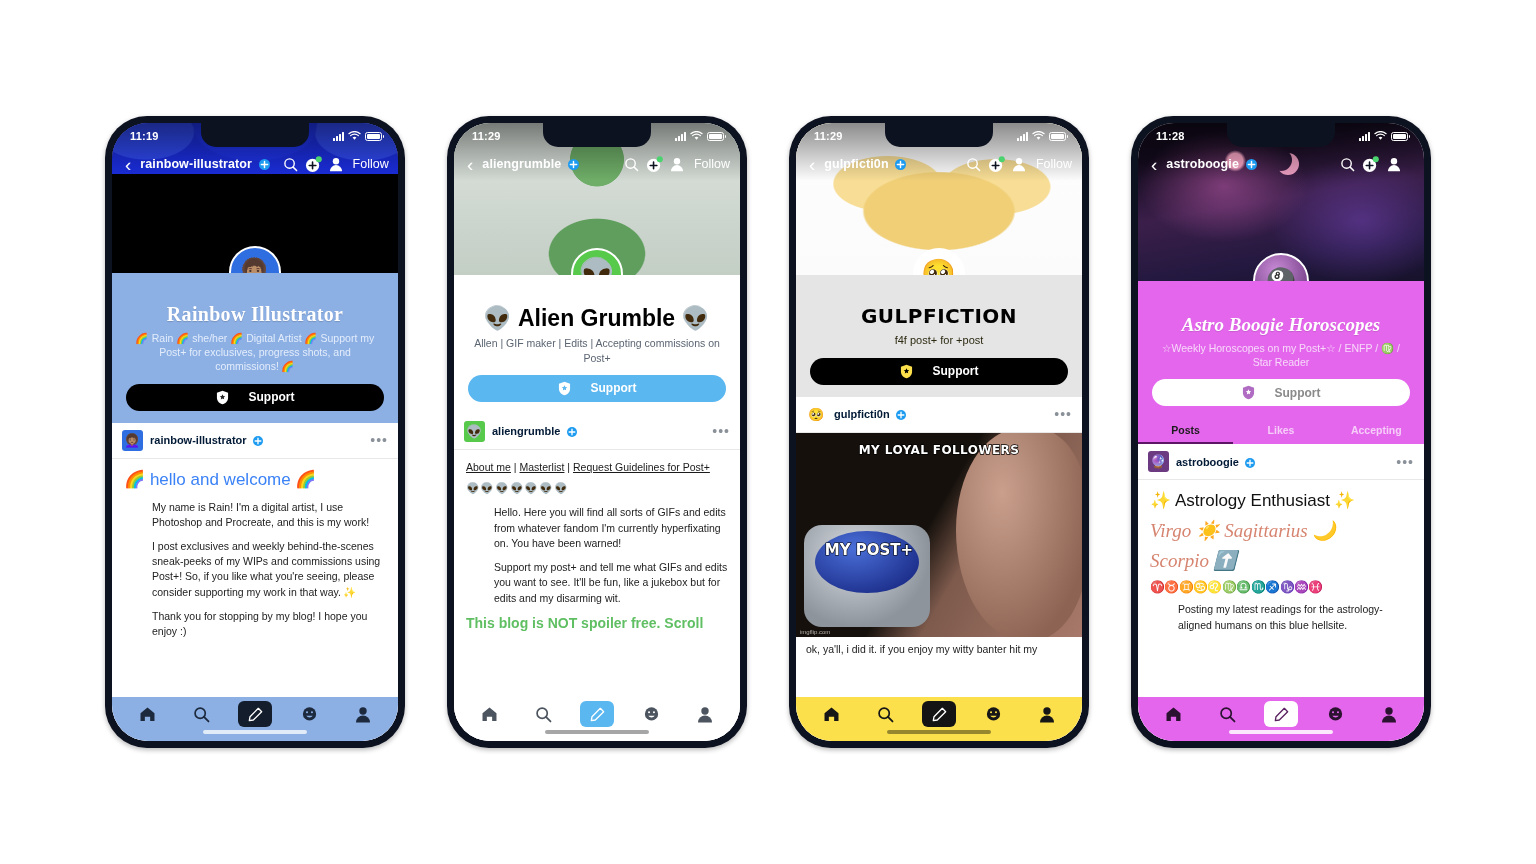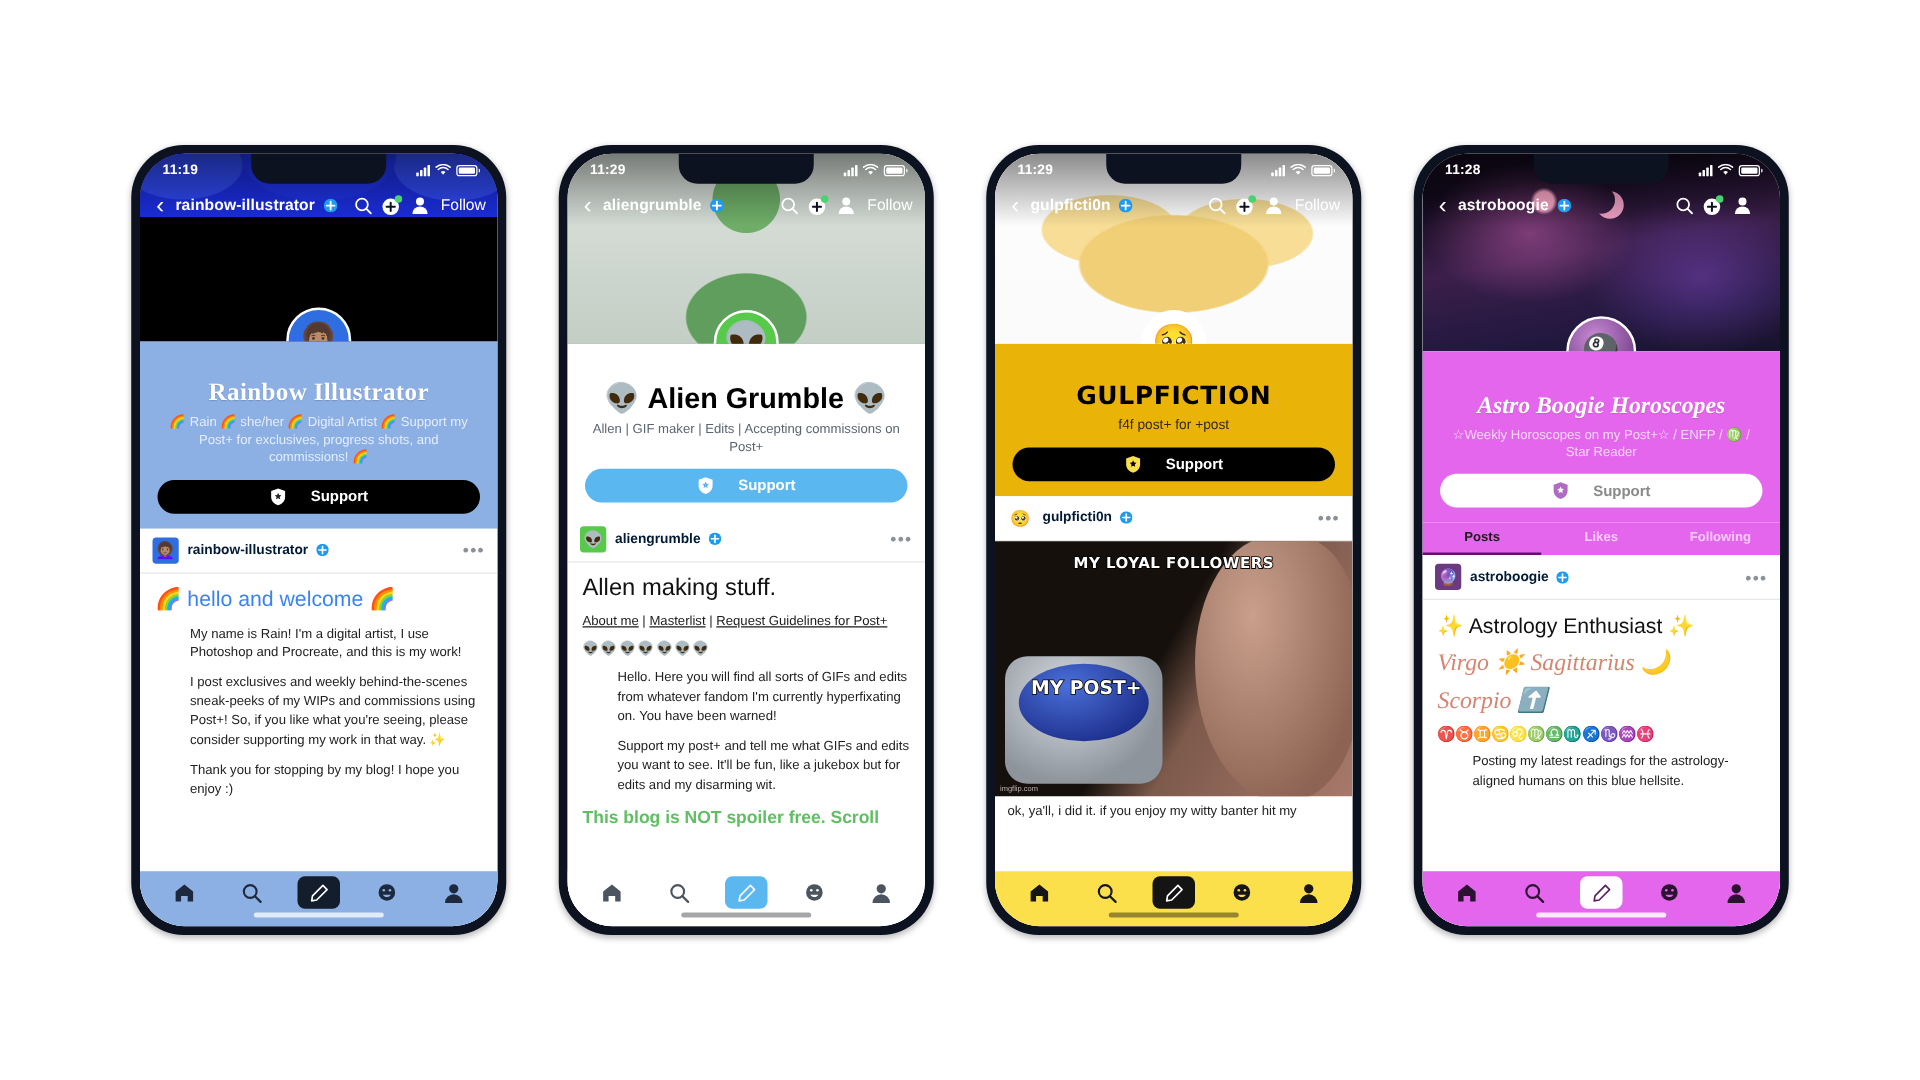--- a/index.html
+++ b/index.html
@@ -161,21 +161,21 @@
   
   .p3 .banner{ background:#f6e9bd; height:152px;}
   .p3 .banner .art{ position:absolute; inset:0;
     background:
       radial-gradient(ellipse 120px 62px at 50% 58%, #f0cf77 0 62%, transparent 64%),
       radial-gradient(ellipse 86px 44px at 32% 40%, #f7dd95 0 62%, transparent 64%),
       radial-gradient(ellipse 86px 44px at 70% 42%, #f7dd95 0 62%, transparent 64%),
       linear-gradient(180deg,#fdfdfd 0 16%, #fbfbfb 100%);
   }
   .p3 .avatar{ background:#fff; font-size:28px;}
-  .p3 .profile{ background:#eab308; }
+  .p3 .profile{ background:#e5e5e5; }
   .p3 .pname{ color:#000; font-weight:bold; font-size:20px; letter-spacing:.5px;
      font-family:"DejaVu Sans", sans-serif; }
   .p3 .pdesc{ color:#2d2a12; font-size:11px;}
   .p3 .supportbtn{ background:#000; color:#fff; }
   .p3 .bottomnav{ background:#fbdf4b; color:#161616; }
   .p3 .navitem.compose{ background:#141414; color:#fff; }
   .p3 .meme{ position:relative; width:100%; height:204px; overflow:hidden;
      background:linear-gradient(120deg,#15100c 0 46%, #7d5a4c 60%, #a8796a 100%); }
   .p3 .meme .hand{ position:absolute; right:-6px; top:-4px; width:132px; height:212px;
      border-radius:50% 40% 45% 55%; background:radial-gradient(ellipse at 35% 30%, #caa08d, #8d6353 75%); }
@@ -444,21 +444,20 @@
             <span class="verified">
               <svg width="10" height="10" viewBox="0 0 12 12">
                   <circle cx="6" cy="6" r="6" fill="#1d9bf0"></circle>
                   <path d="M6 2.6v6.8M2.6 6h6.8" stroke="#fff" stroke-width="1.6" stroke-linecap="round"></path>
                 </svg>
             </span>
           </span>
           <span class="dots">•••</span>
         </div>
         <div class="postbody">
-          <div class="bigtitle">Allen making stuff.</div>
           <div class="linkrow">
             <a href="#">About me</a><span> | </span><a href="#">Masterlist</a><span> | </span><a href="#">Request Guidelines for Post+</a>
           </div>
           <div style="font-size:11px;margin-bottom:10px;letter-spacing:1px;">👽👽👽👽👽👽👽</div>
           <p>Hello. Here you will find all sorts of GIFs and edits from whatever fandom I'm currently hyperfixating on. You have been warned!</p>
           <p>Support my post+ and tell me what GIFs and edits you want to see. It'll be fun, like a jukebox but for edits and my disarming wit.</p>
           <div class="greentxt">This blog is NOT spoiler free. Scroll</div>
         </div>
       </div>
 
@@ -709,21 +708,21 @@
               <path d="M7 .7 13 3v5.2c0 4-3.3 6.3-6 7.1-2.7-.8-6-3.1-6-7.1V3Z" fill="#b06bc2"></path>
               <path d="M7 4.4l.9 1.9 2 .3-1.5 1.4.4 2L7 9.1l-1.8 1 .4-2L4.1 6.6l2-.3Z" fill="#fff"></path>
             </svg>
           <span>Support</span>
         </div>
       </div>
 
       <div class="tabs">
         <span class="tab active">Posts</span>
         <span class="tab">Likes</span>
-        <span class="tab">Following</span>
+        <span class="tab">Accepting</span>
       </div>
 
       <div class="feed">
         <div class="postheader">
           <div class="pa" style="background:#6b3a80">🔮</div>
           <span class="pn">
             <span>astroboogie</span>
             <span class="verified">
               <svg width="10" height="10" viewBox="0 0 12 12">
                   <circle cx="6" cy="6" r="6" fill="#1d9bf0"></circle>

